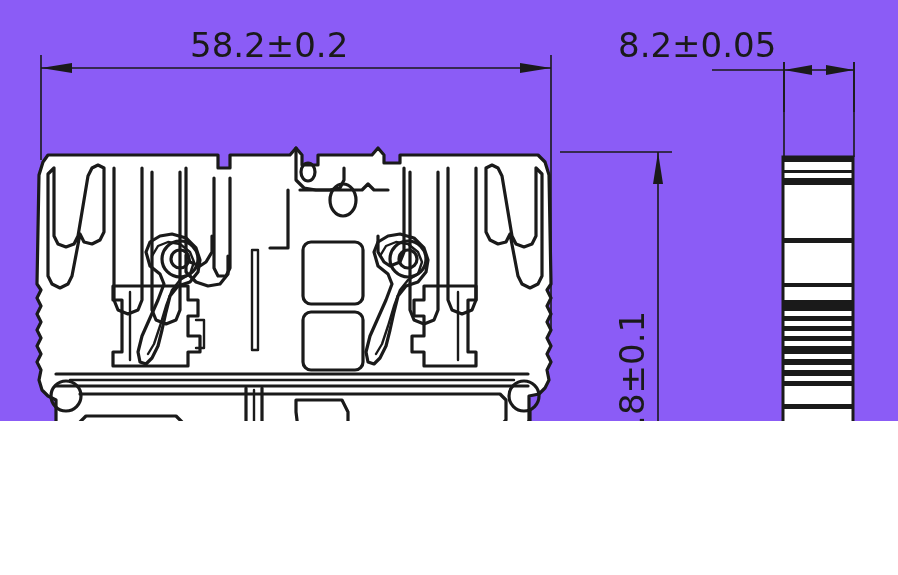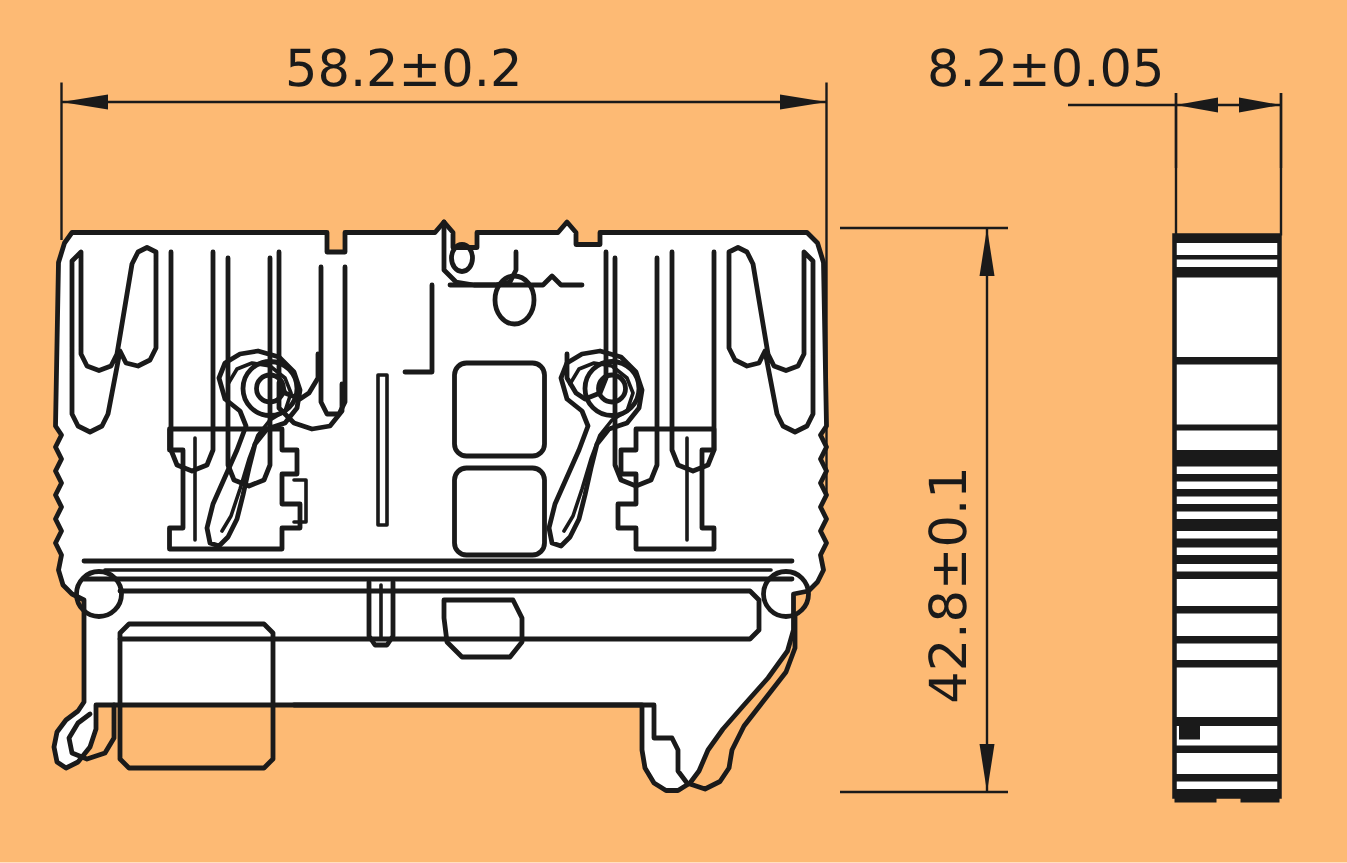--- a/index.html
+++ b/index.html
@@ -6,22 +6,22 @@
     margin: 0;
     padding: 0;
     background: #ffffff;
   }
   body {
     font-family: "DejaVu Sans", sans-serif;
   }
   #drawing-root {
     position: relative;
     width: 898px;
-    height: 575px;
-    background: #fdba74;
+    height: 421px;
+    background: #8b5cf6;
     overflow: hidden;
   }
   #drawing-svg {
     position: absolute;
     left: 0;
     top: 0;
     width: 898px;
     height: 575px;
     display: block;
   }

